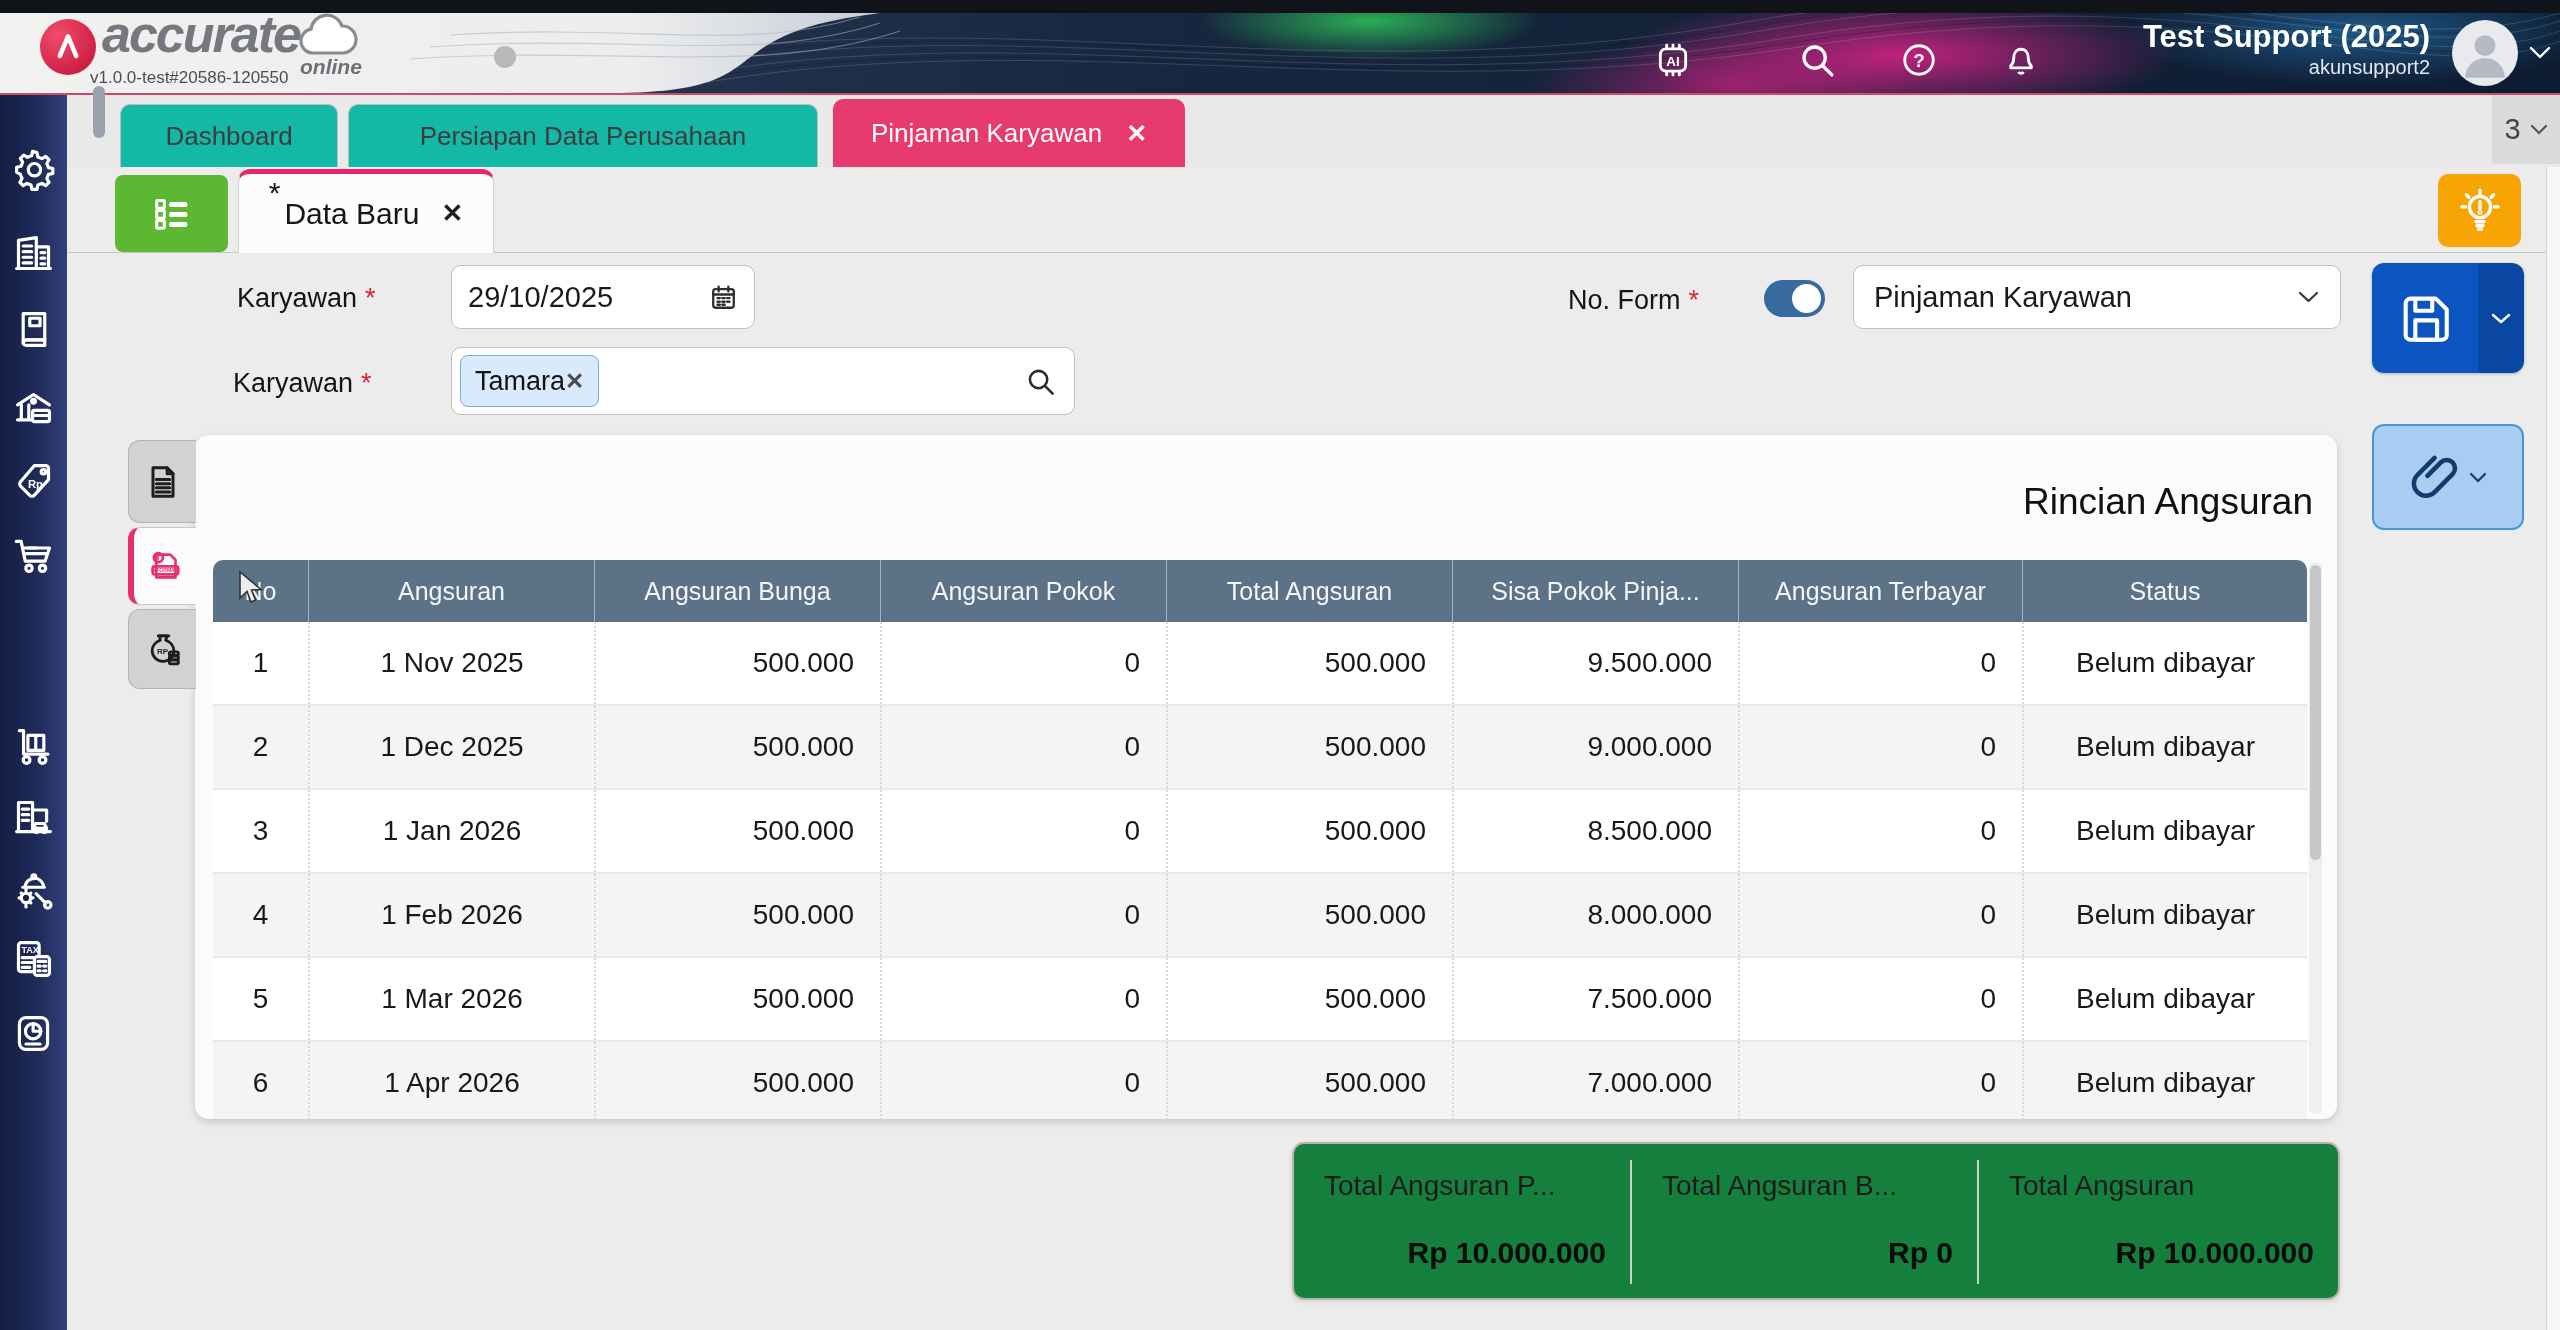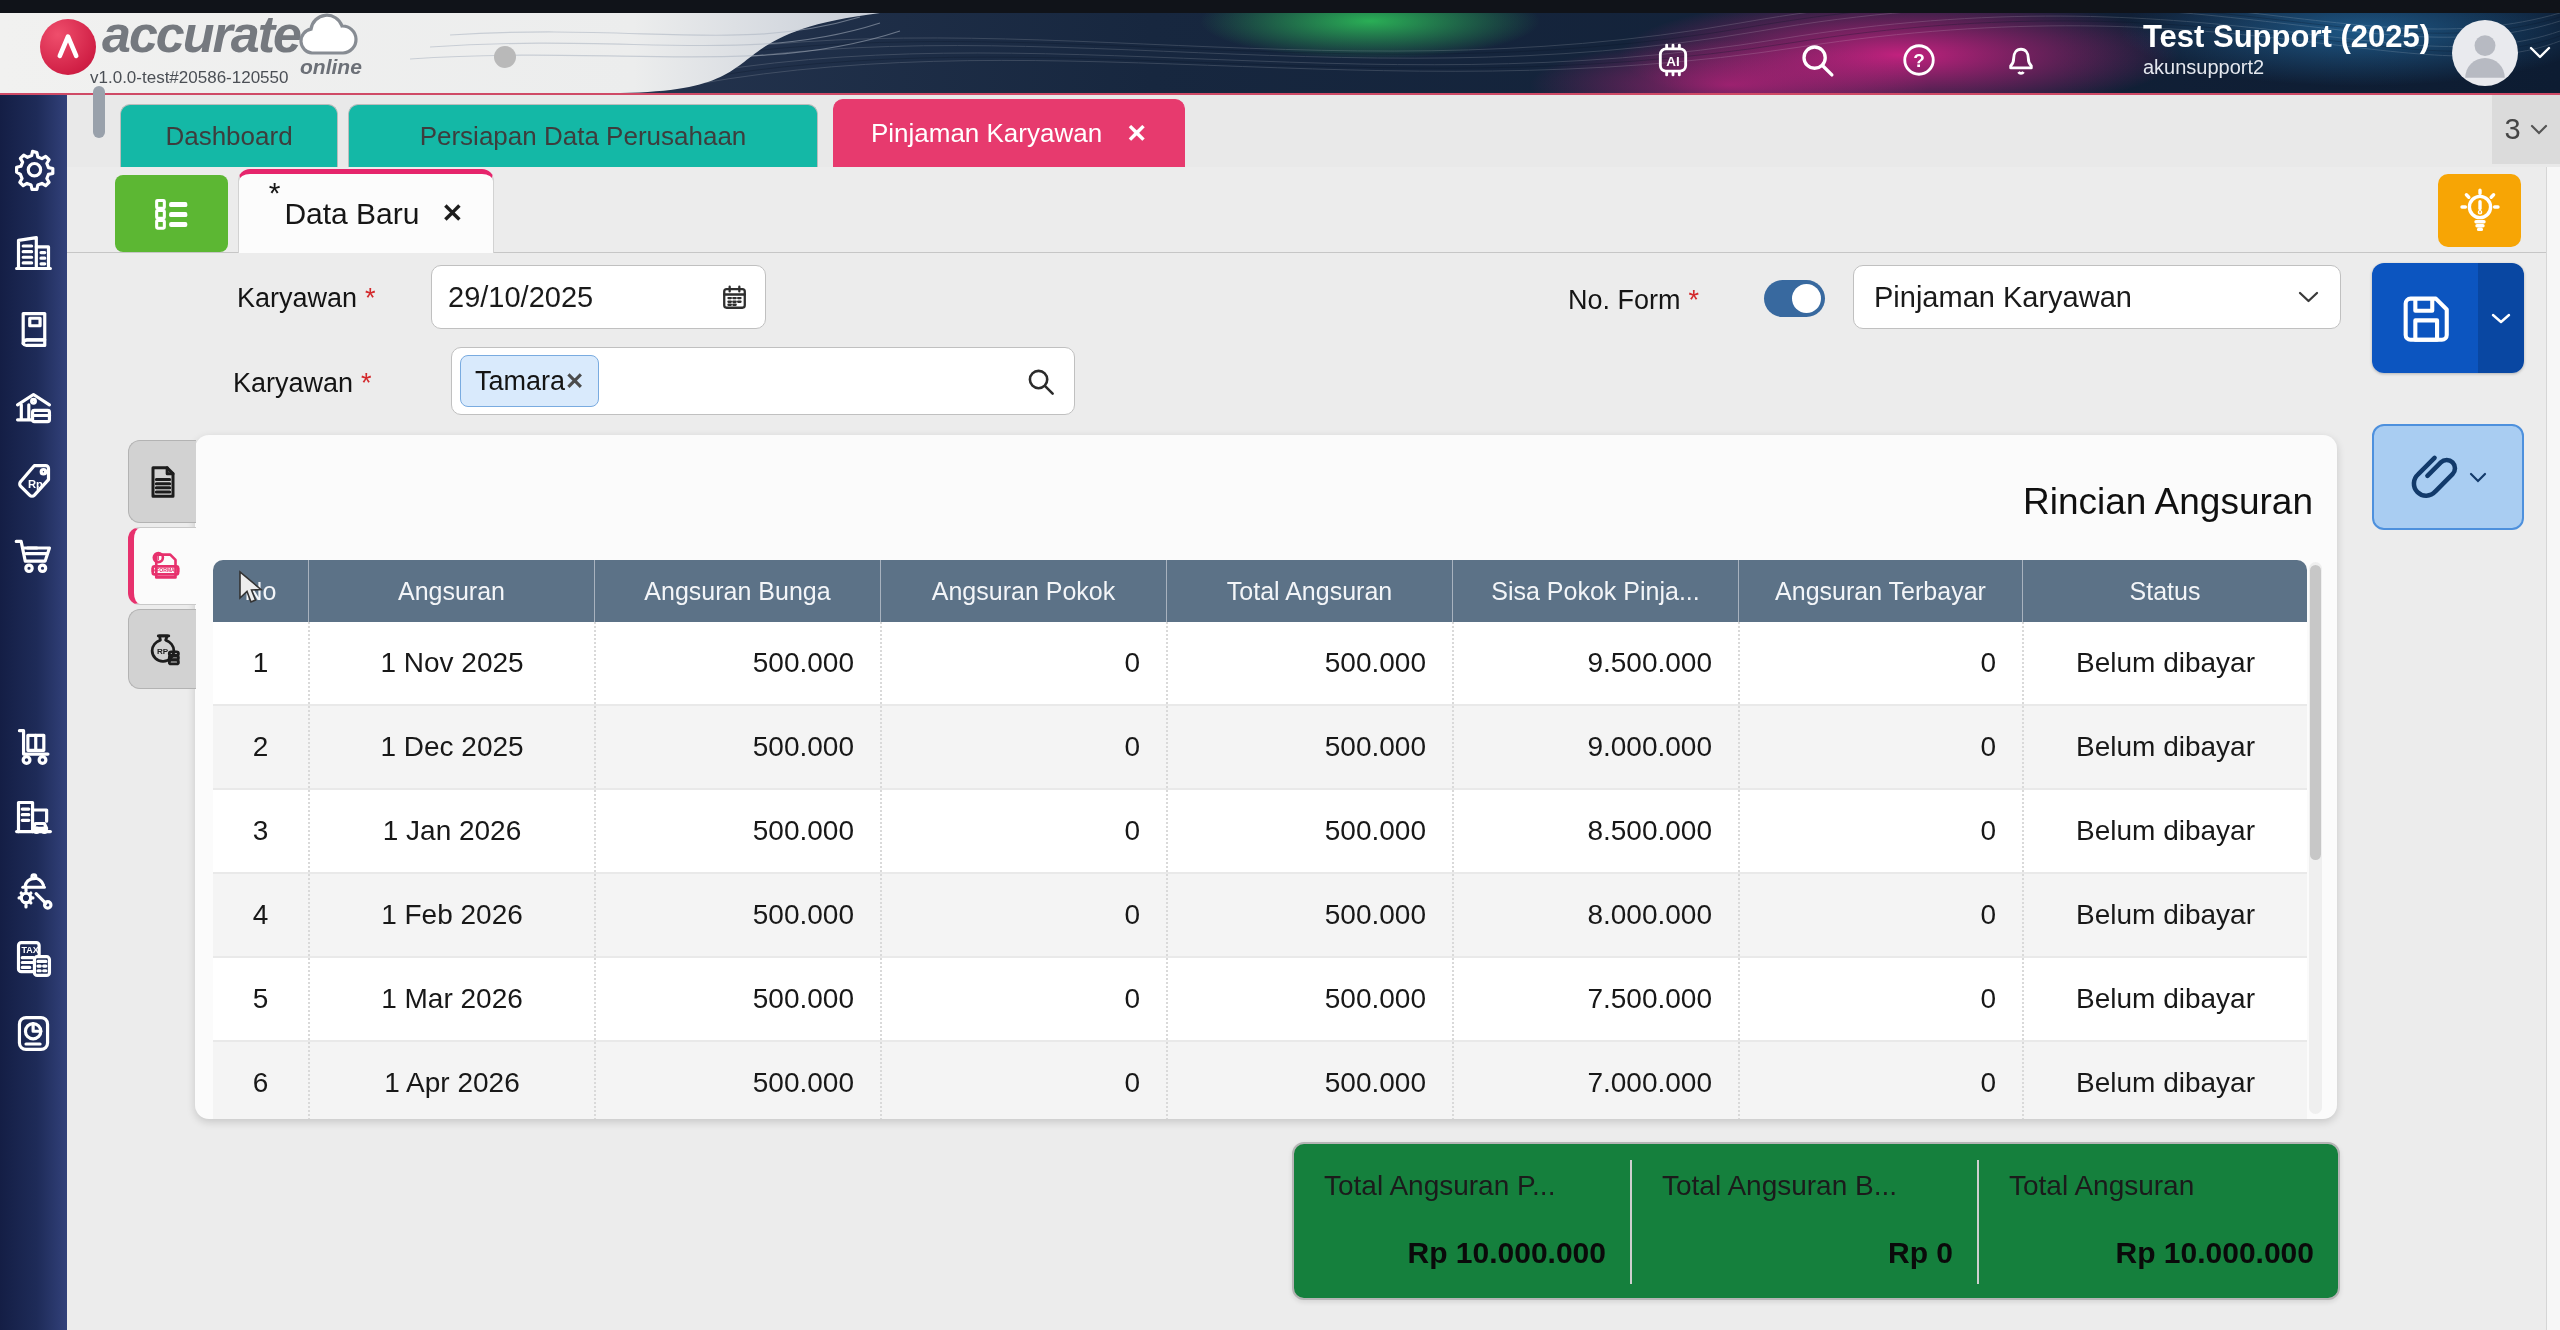--- a/index.html
+++ b/index.html
@@ -15,21 +15,21 @@
 
   .logo-circle{position:absolute;left:40px;top:6px;width:56px;height:56px;border-radius:50%;
      background:radial-gradient(circle at 32% 28%,#ef4e6c,#d01f45 72%,#b81a3b);display:flex;align-items:center;justify-content:center;}
   .brand-name{position:absolute;left:102px;top:-9px;font-size:52px;font-style:italic;font-weight:800;
      color:#75797f;letter-spacing:-2px;}
   .brand-online{position:absolute;left:300px;top:42px;font-size:21px;font-style:italic;font-weight:800;color:#6c7077;}
   .brand-version{position:absolute;left:90px;top:55px;font-size:17px;color:#4b4f55;}
   .hdr-dot{position:absolute;left:494px;top:33px;width:22px;height:22px;border-radius:50%;background:#b9b9b9;}
 
   .hdr-iconbtn{position:absolute;top:28px;width:38px;height:38px;background:none;border:none;padding:0;cursor:pointer;}
-  .user-block{position:absolute;right:130px;top:6px;color:#fff;cursor:pointer;}
+  .user-block{position:absolute;right:130px;top:6px;text-align:right;color:#fff;cursor:pointer;}
   .user-name{font-size:31px;font-weight:600;line-height:36px;}
   .user-account{font-size:20px;color:#e3e7ee;line-height:24px;}
   .avatar{position:absolute;left:2452px;top:7px;width:66px;height:66px;border-radius:50%;background:#e9eaee;
      display:flex;align-items:center;justify-content:center;overflow:hidden;}
   .user-chevron{position:absolute;left:2528px;top:32px;}
 
   
   .sidebar{position:absolute;left:0;top:95px;width:67px;height:1235px;
      background:linear-gradient(90deg,#141e45 0%,#1e2b58 55%,#32417a 100%);}
   .side-icon{position:absolute;left:11px;width:45px;height:45px;cursor:pointer;}
@@ -371,21 +371,21 @@
           <circle cx="12" cy="12.6" r="0.3" fill="#fff"></circle>
         <path d="M10 17.4h4M10.5 19.4h3M11.3 21.2h1.4"></path>
         <path d="M12 1.6v1.6M5.2 3.9l1.2 1.2M18.8 3.9l-1.2 1.2M3 10h1.7M19.3 10H21"></path>
       </svg>
     </button>
   </div>
 
   <label class="flabel" style="left:237px;top:283px;">
     <span>Karyawan</span><span class="req">*</span>
   </label>
-  <div class="finput" style="left:431px;top:265px;width:335px;height:64px;">
+  <div class="finput" style="left:451px;top:265px;width:304px;height:64px;">
     <span class="val">29/10/2025</span>
     <svg class="ml-auto" width="29" height="29" viewBox="0 0 24 24" fill="none" stroke="#2e2e2e" stroke-width="1.9" stroke-linecap="round">
       <rect x="3.5" y="5" width="17" height="15.5" rx="2"></rect>
         <path d="M3.5 9.5h17"></path>
         <path d="M8 3v4M16 3v4"></path>
       <path d="M7 12.5h2M11 12.5h2M15 12.5h2M7 15.5h2M11 15.5h2M15 15.5h2M7 18h2M11 18h2"></path>
     </svg>
   </div>
 
   <label class="flabel" style="left:233px;top:368px;">

